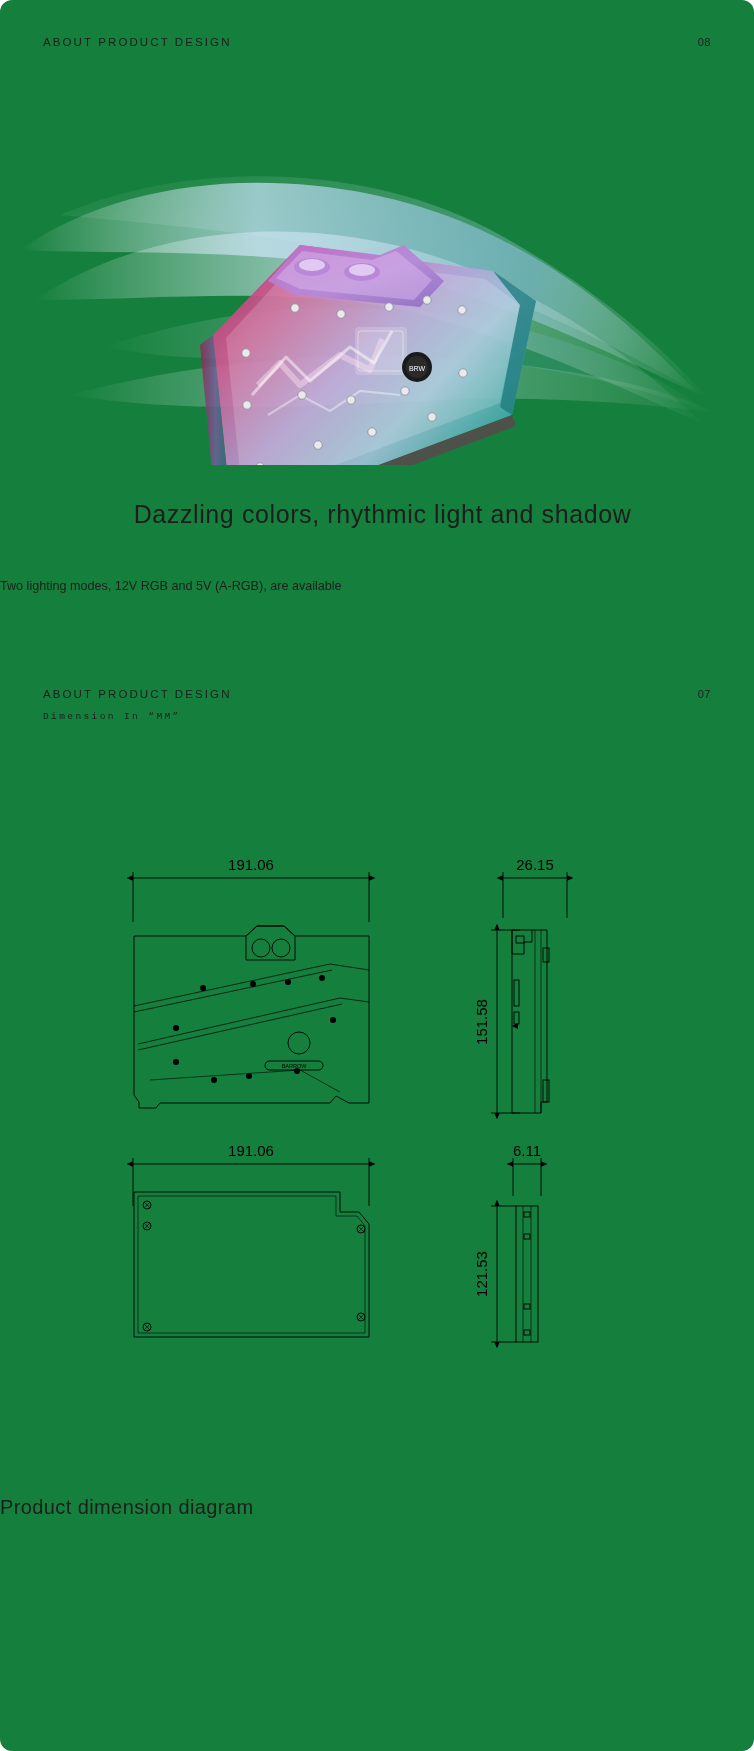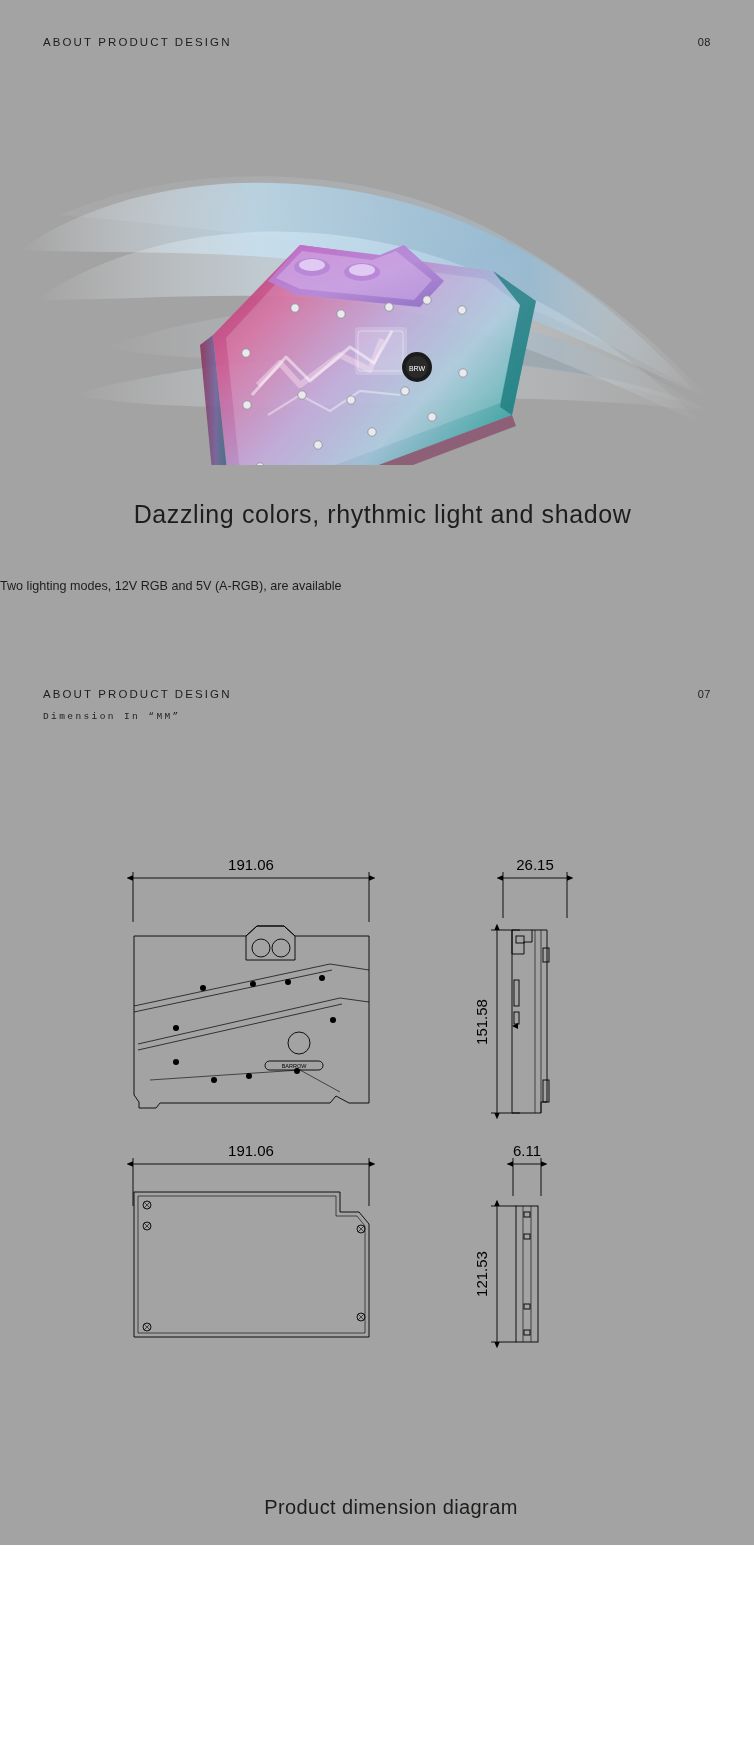--- a/index.html
+++ b/index.html
@@ -5,23 +5,24 @@
   * { box-sizing: border-box; }
   html, body {
     margin: 0; padding: 0;
     background: #ffffff;
     font-family: "Liberation Sans", sans-serif;
     color: #231f20;
   }
   .page {
     position: relative;
     width: 754px;
-    height: 1545px;
+    height: 1751px;
     overflow: hidden;
-    background: #a3a3a3;
+    background: #15803d;
+    border-radius: 12px;
   }
 
   
   .sec-header {
     position: absolute;
     left: 43px;
     right: 43px;
     display: flex;
     align-items: flex-start;
     justify-content: space-between;
@@ -86,25 +87,23 @@
     top: 830px;
     width: 754px;
     height: 560px;
   }
   .dims svg { display: block; }
 
   .caption {
     position: absolute;
     left: 0; right: 0;
     top: 1496px;
-    text-align: center;
     font-size: 20px;
     letter-spacing: 0.4px;
     color: #1d1d1b;
-    padding-left: 28px;
   }
 </style>
 </head>
 <body>
 
 <div class="page">
 
   <div class="sec-header" style="top:36px;">
     <div class="sec-title">ABOUT PRODUCT DESIGN</div>
     <div class="sec-num">08</div>

